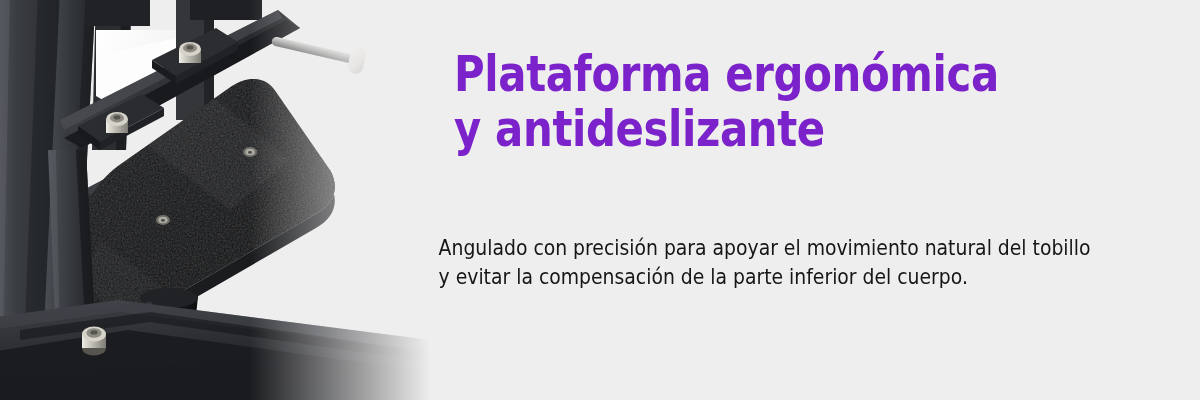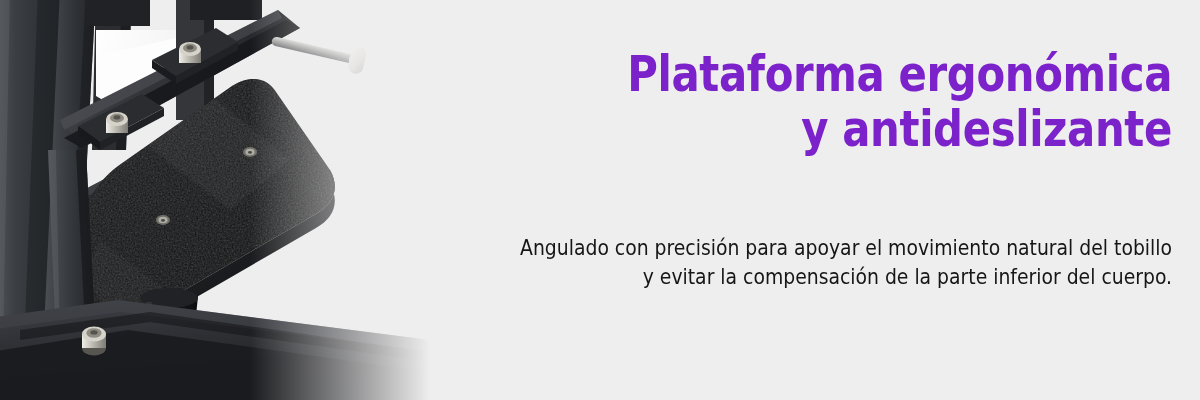--- a/index.html
+++ b/index.html
@@ -34,21 +34,21 @@
   }
   .photo-svg { display: block; width: 430px; height: 400px; }
 
   
   .copy {
     position: absolute;
     left: 400px;
     top: 0;
     width: 772px;
     height: 400px;
-    text-align: right;
+    text-align: left;
   }
 
   .headline {
     position: absolute;
     right: 0;
     top: 47px;
     width: 100%;
     margin: 0;
     font-family: "DejaVu Sans Condensed", "Liberation Sans Narrow", "Liberation Sans", sans-serif;
     font-size: 50px;

